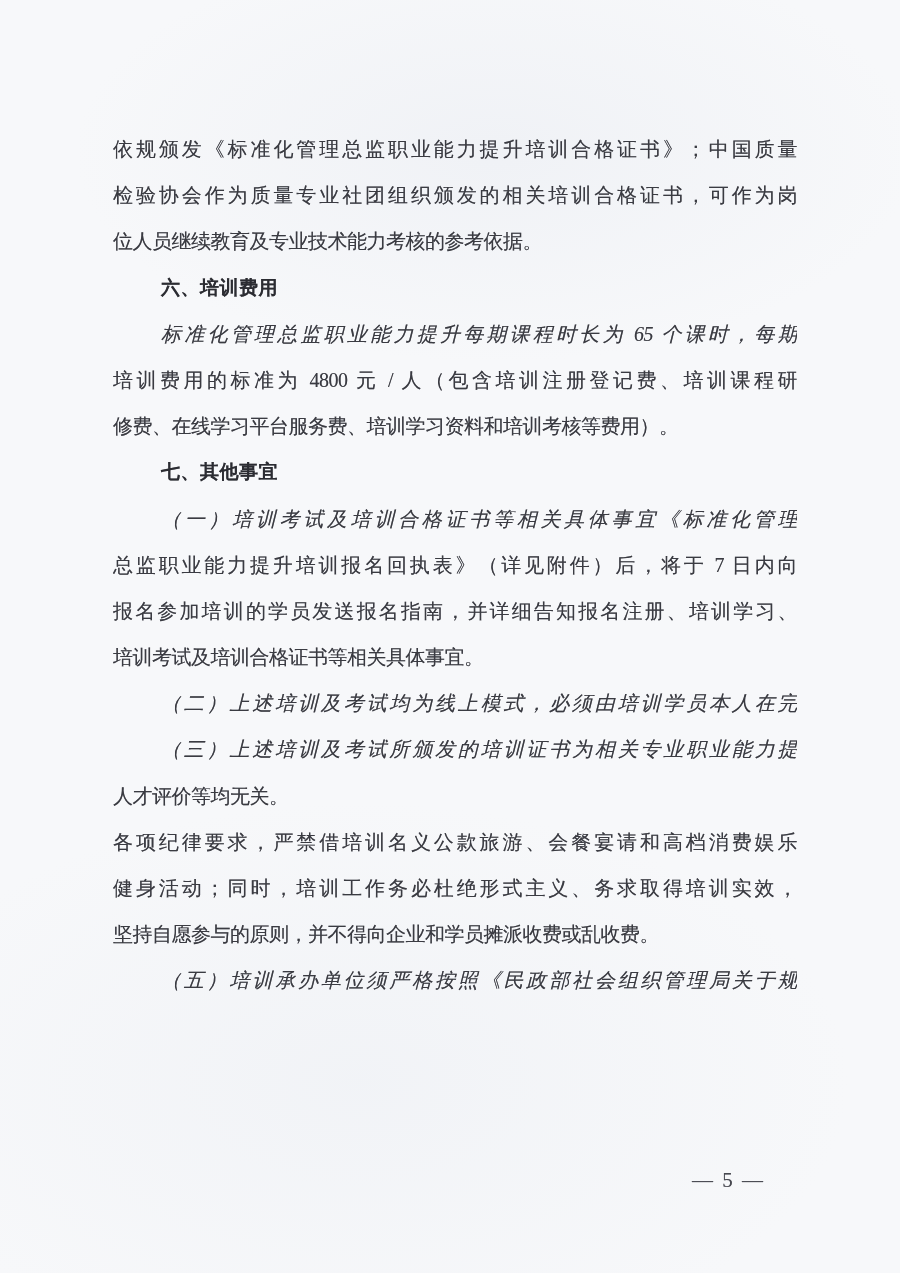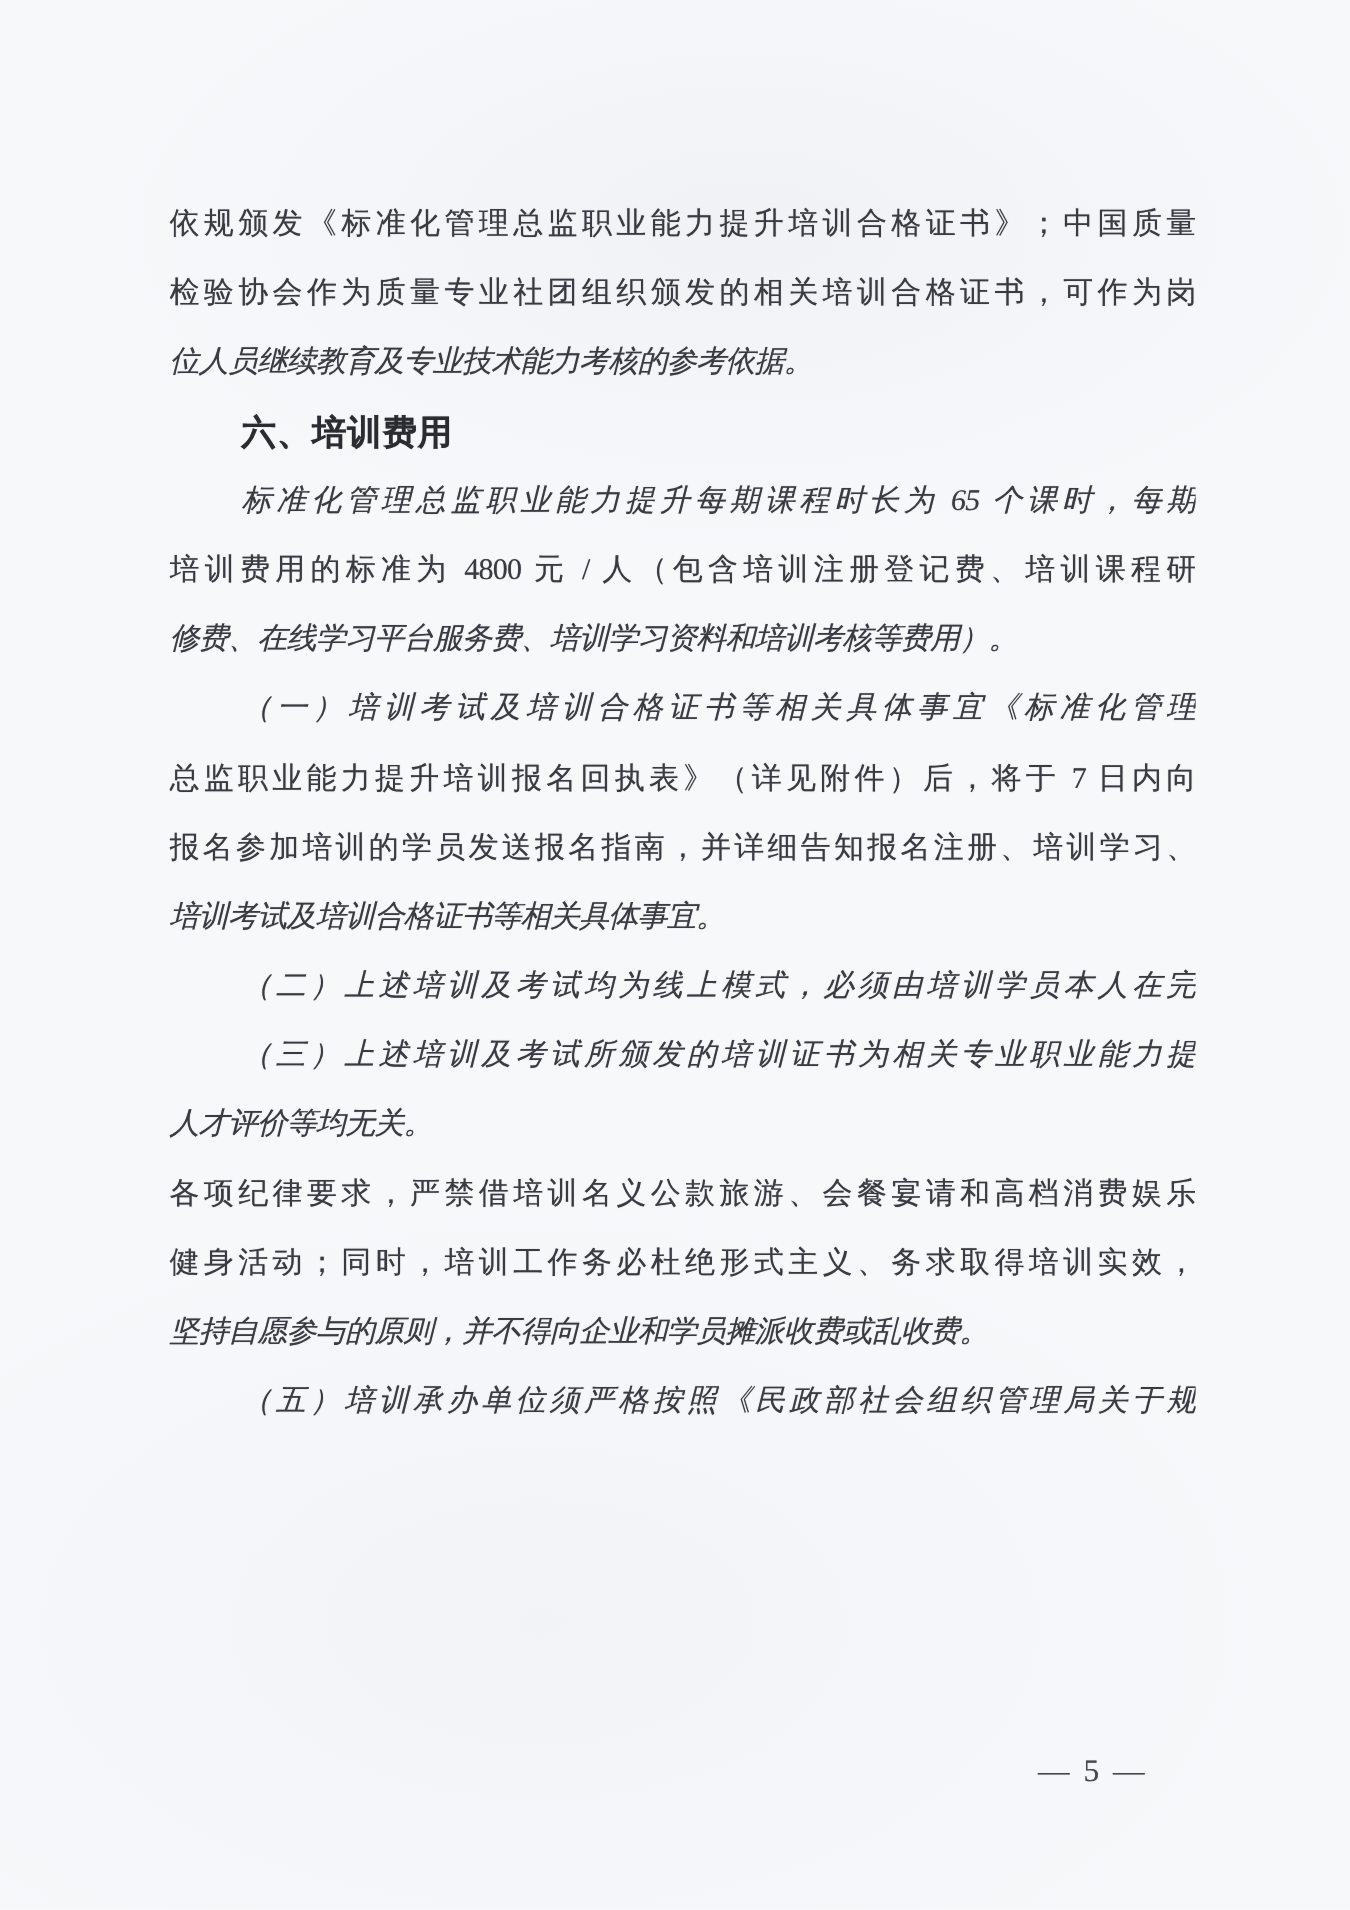--- a/index.html
+++ b/index.html
@@ -38,31 +38,30 @@
     overflow: hidden;
   }
   .fill {
     text-align: justify;
     text-align-last: justify;
     text-justify: inter-character;
   }
   .end {
     text-align: left;
     text-align-last: left;
-    font-style: italic;
   }
   .indent {
     padding-left: 48px;
     font-style: italic;
   }
   .heading {
     padding-left: 48px;
     font-family: "Liberation Sans", "DejaVu Sans", sans-serif;
     font-weight: 700;
-    font-size: 23px;
+    font-size: 19px;
     letter-spacing: 0.5px;
     color: #2b2c32;
     text-align: left;
     text-align-last: left;
     text-shadow: 0 0 0.5px rgba(43,44,50,0.6);
   }
   .page-number {
     position: absolute;
     right: 135px;
     top: 1168px;
@@ -82,20 +81,21 @@
 
     <div class="ln fill">依规颁发《标准化管理总监职业能力提升培训合格证书》；中国质量</div>
     <div class="ln fill">检验协会作为质量专业社团组织颁发的相关培训合格证书，可作为岗</div>
     <div class="ln end">位人员继续教育及专业技术能力考核的参考依据。</div>
 
     <div class="ln heading">六、培训费用</div>
     <div class="ln fill indent">标准化管理总监职业能力提升每期课程时长为 65 个课时，每期</div>
     <div class="ln fill">培训费用的标准为 4800 元 / 人（包含培训注册登记费、培训课程研</div>
     <div class="ln end">修费、在线学习平台服务费、培训学习资料和培训考核等费用）。</div>
 
+    <div class="ln heading">七、其他事宜</div>
 
     <div class="ln fill indent">（一）培训考试及培训合格证书等相关具体事宜《标准化管理</div>
     <div class="ln fill">总监职业能力提升培训报名回执表》（详见附件）后，将于 7 日内向</div>
     <div class="ln fill">报名参加培训的学员发送报名指南，并详细告知报名注册、培训学习、</div>
     <div class="ln end">培训考试及培训合格证书等相关具体事宜。</div>
 
     <div class="ln fill indent">（二）上述培训及考试均为线上模式，必须由培训学员本人在完</div>
 
     <div class="ln fill indent">（三）上述培训及考试所颁发的培训证书为相关专业职业能力提</div>
     <div class="ln end">人才评价等均无关。</div>

